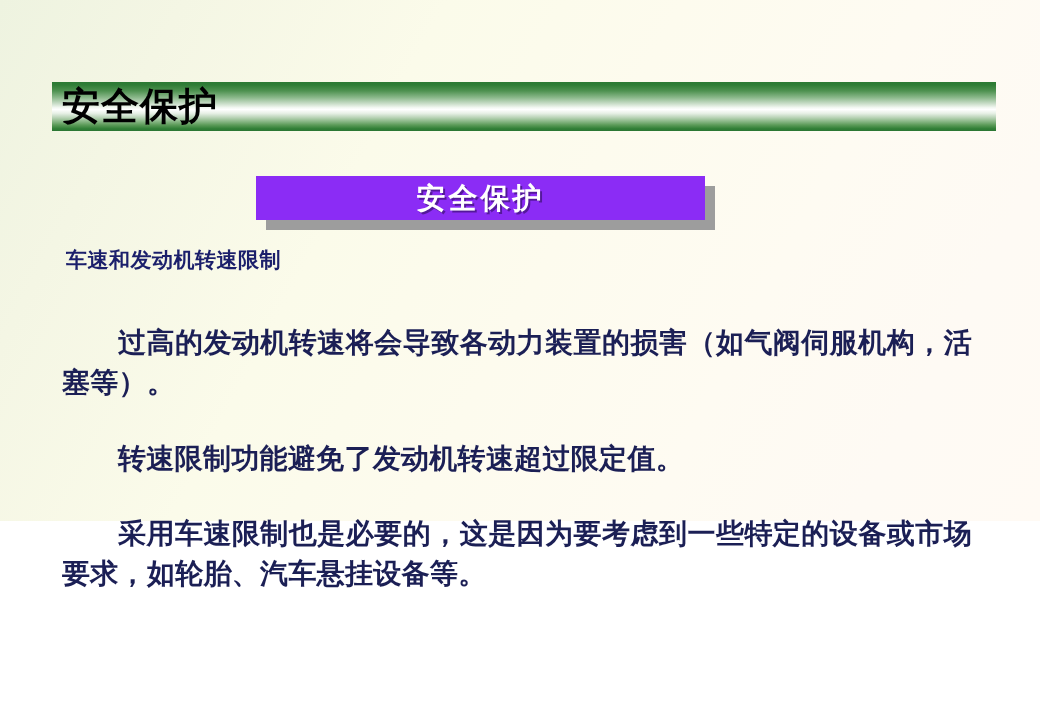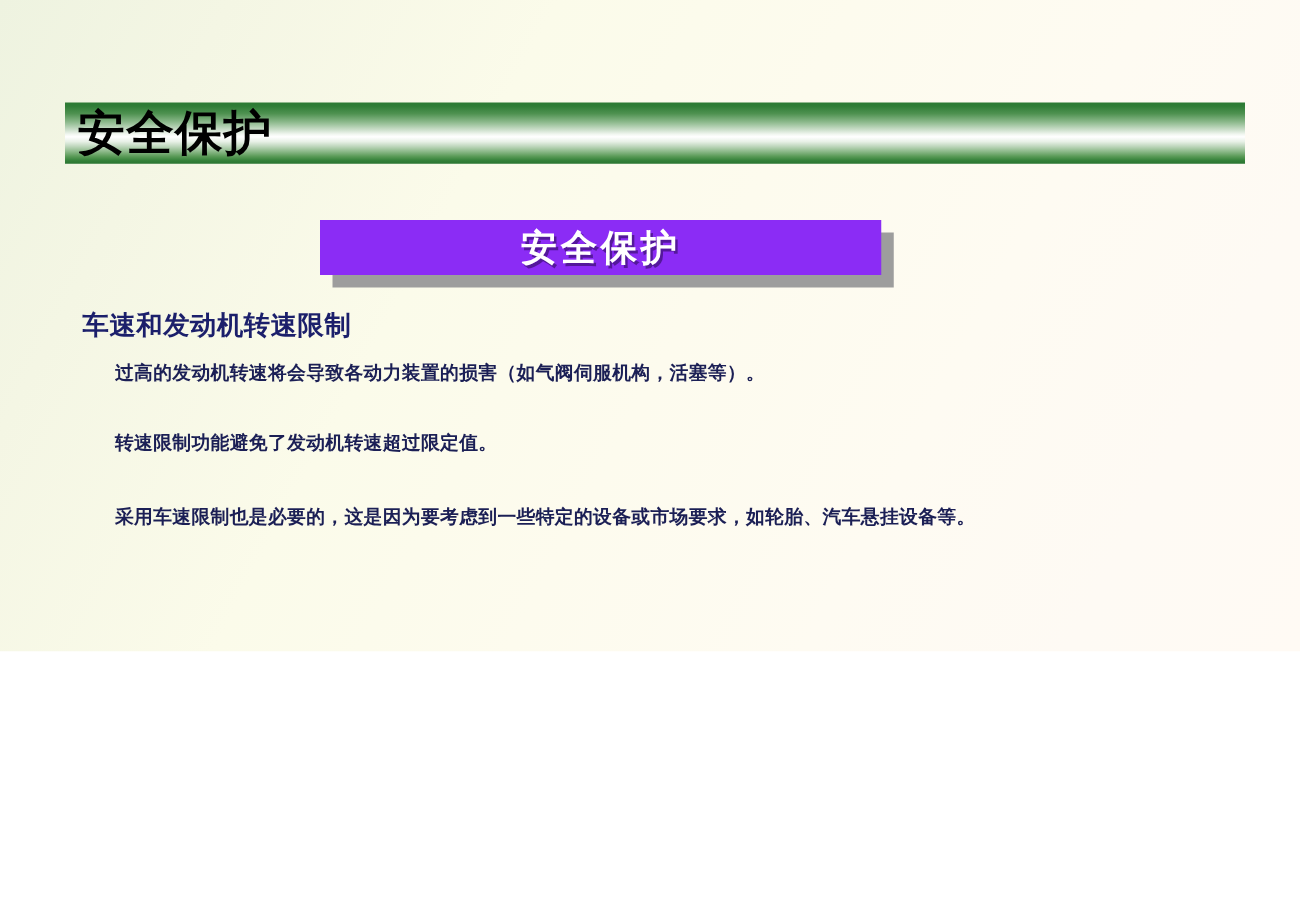--- a/index.html
+++ b/index.html
@@ -110,39 +110,38 @@
     left: 62px;
     top: 248px;
     width: 910px;
   }
   #section-heading {
     font-size: 21px;
     font-weight: 700;
     color: #1b1f6b;
     letter-spacing: 0.5px;
     line-height: 1.1;
-    margin: 0 0 17px 4px;
+    margin: 0 0 52px 4px;
     white-space: nowrap;
   }
   .para {
-    font-size: 15px;
+    font-size: 28px;
     font-weight: 700;
     color: #1b1f55;
     line-height: 1.42;
     margin: 0 0 36px 0;
     text-indent: 2em;
     letter-spacing: 0.3px;
     text-align: justify;
   }
   .para:last-child {
     margin-bottom: 0;
   }
   #para-2 {
     margin-bottom: 36px;
-    font-family: Liberation Mono, monospace;
   }
 </style>
 </head>
 <body>
 
 <div id="slide">
 
   <div id="title-bar">
     <div id="title-bar-text">安全保护</div>
   </div>

